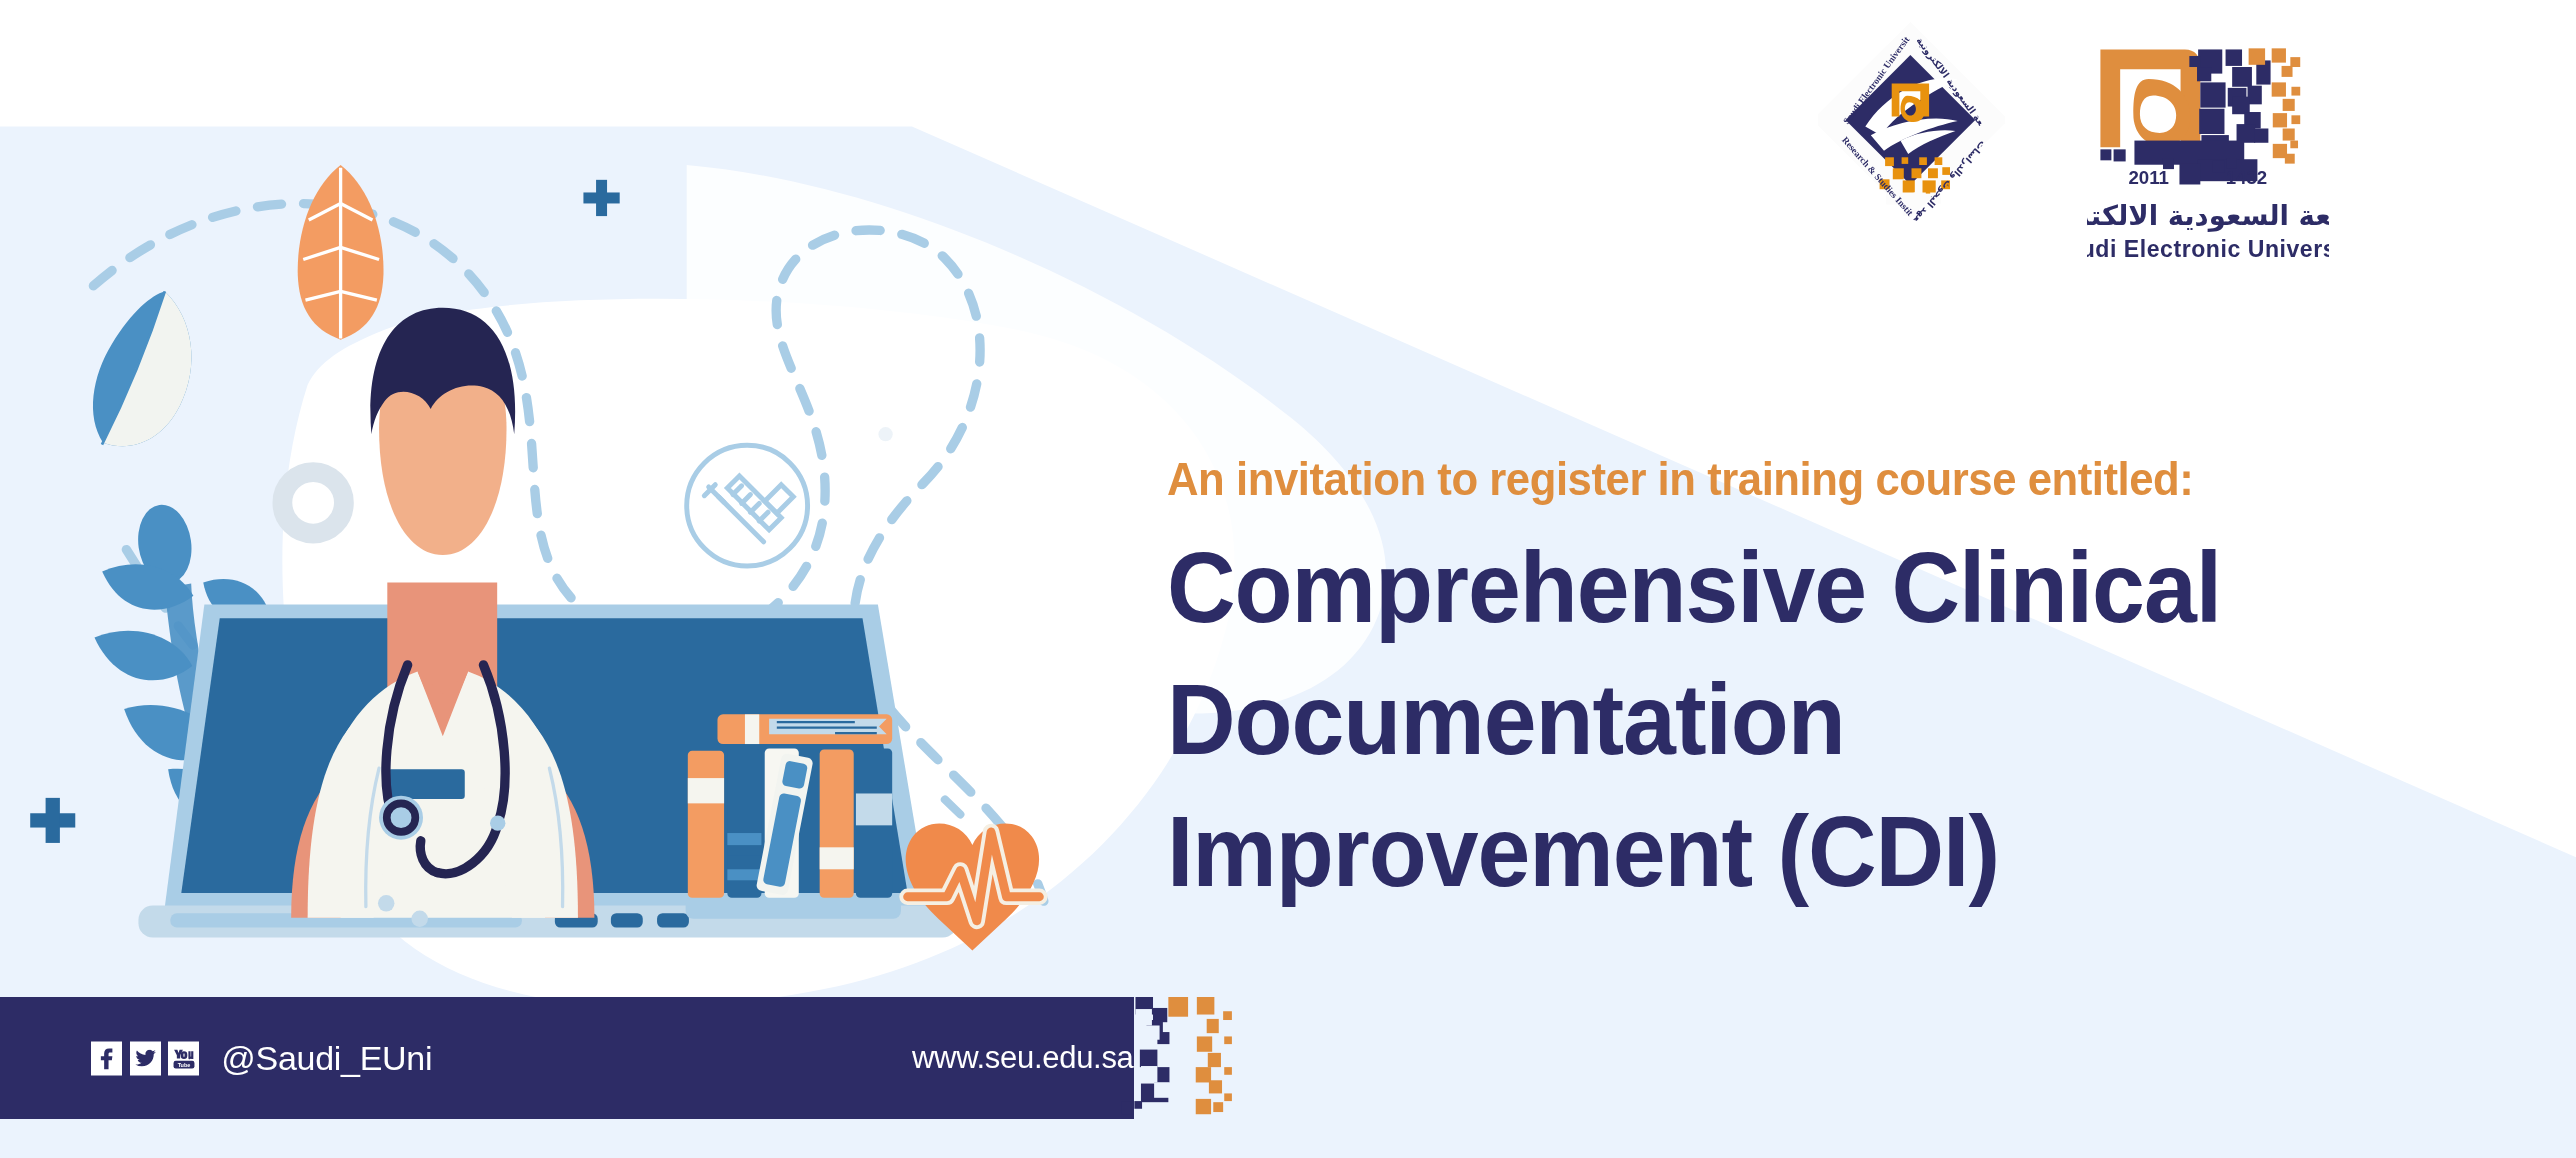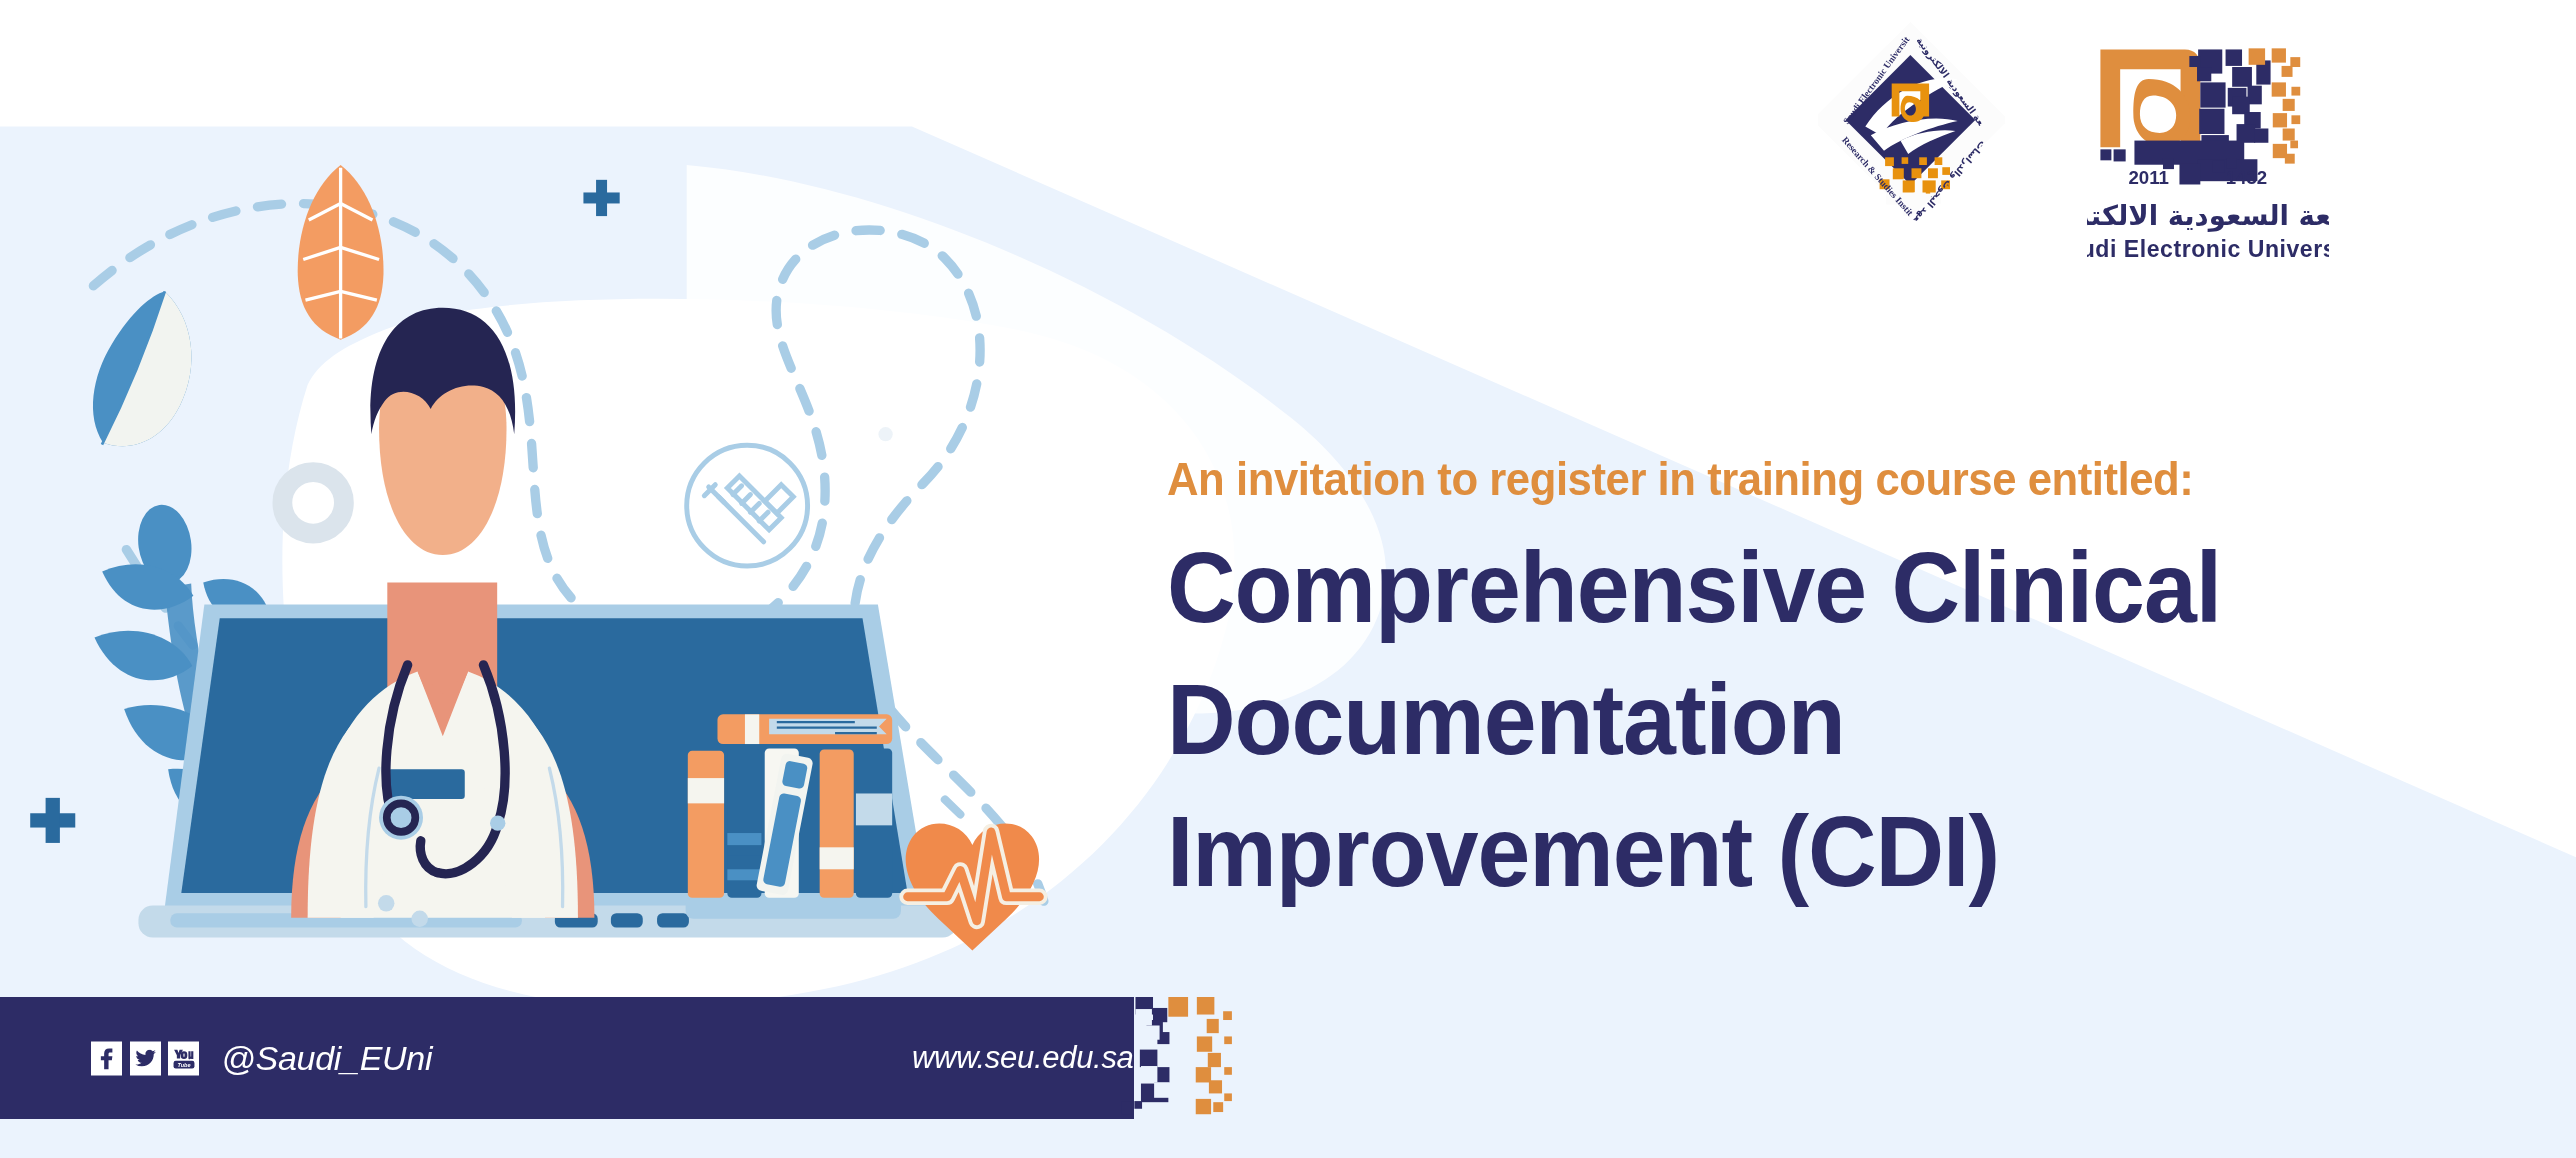--- a/index.html
+++ b/index.html
@@ -55,21 +55,21 @@
 
   
   #footer-bar{
     position:absolute;left:0;top:997px;
     width:1134px;height:122px;
     background:#2D2C66;
   }
   #footer-inner{
     position:absolute;left:0;top:0;height:100%;
     width:100%;
-    display:flex;align-items:center;font-style:italic;
+    display:flex;align-items:center;
   }
   #social-group{
     position:absolute;left:91px;top:50%;
     transform:translateY(-50%);
     display:flex;align-items:center;gap:7.7px;
   }
   .social-icon{
     width:31px;height:34px;
     background:#ffffff;
     display:flex;align-items:center;justify-content:center;

